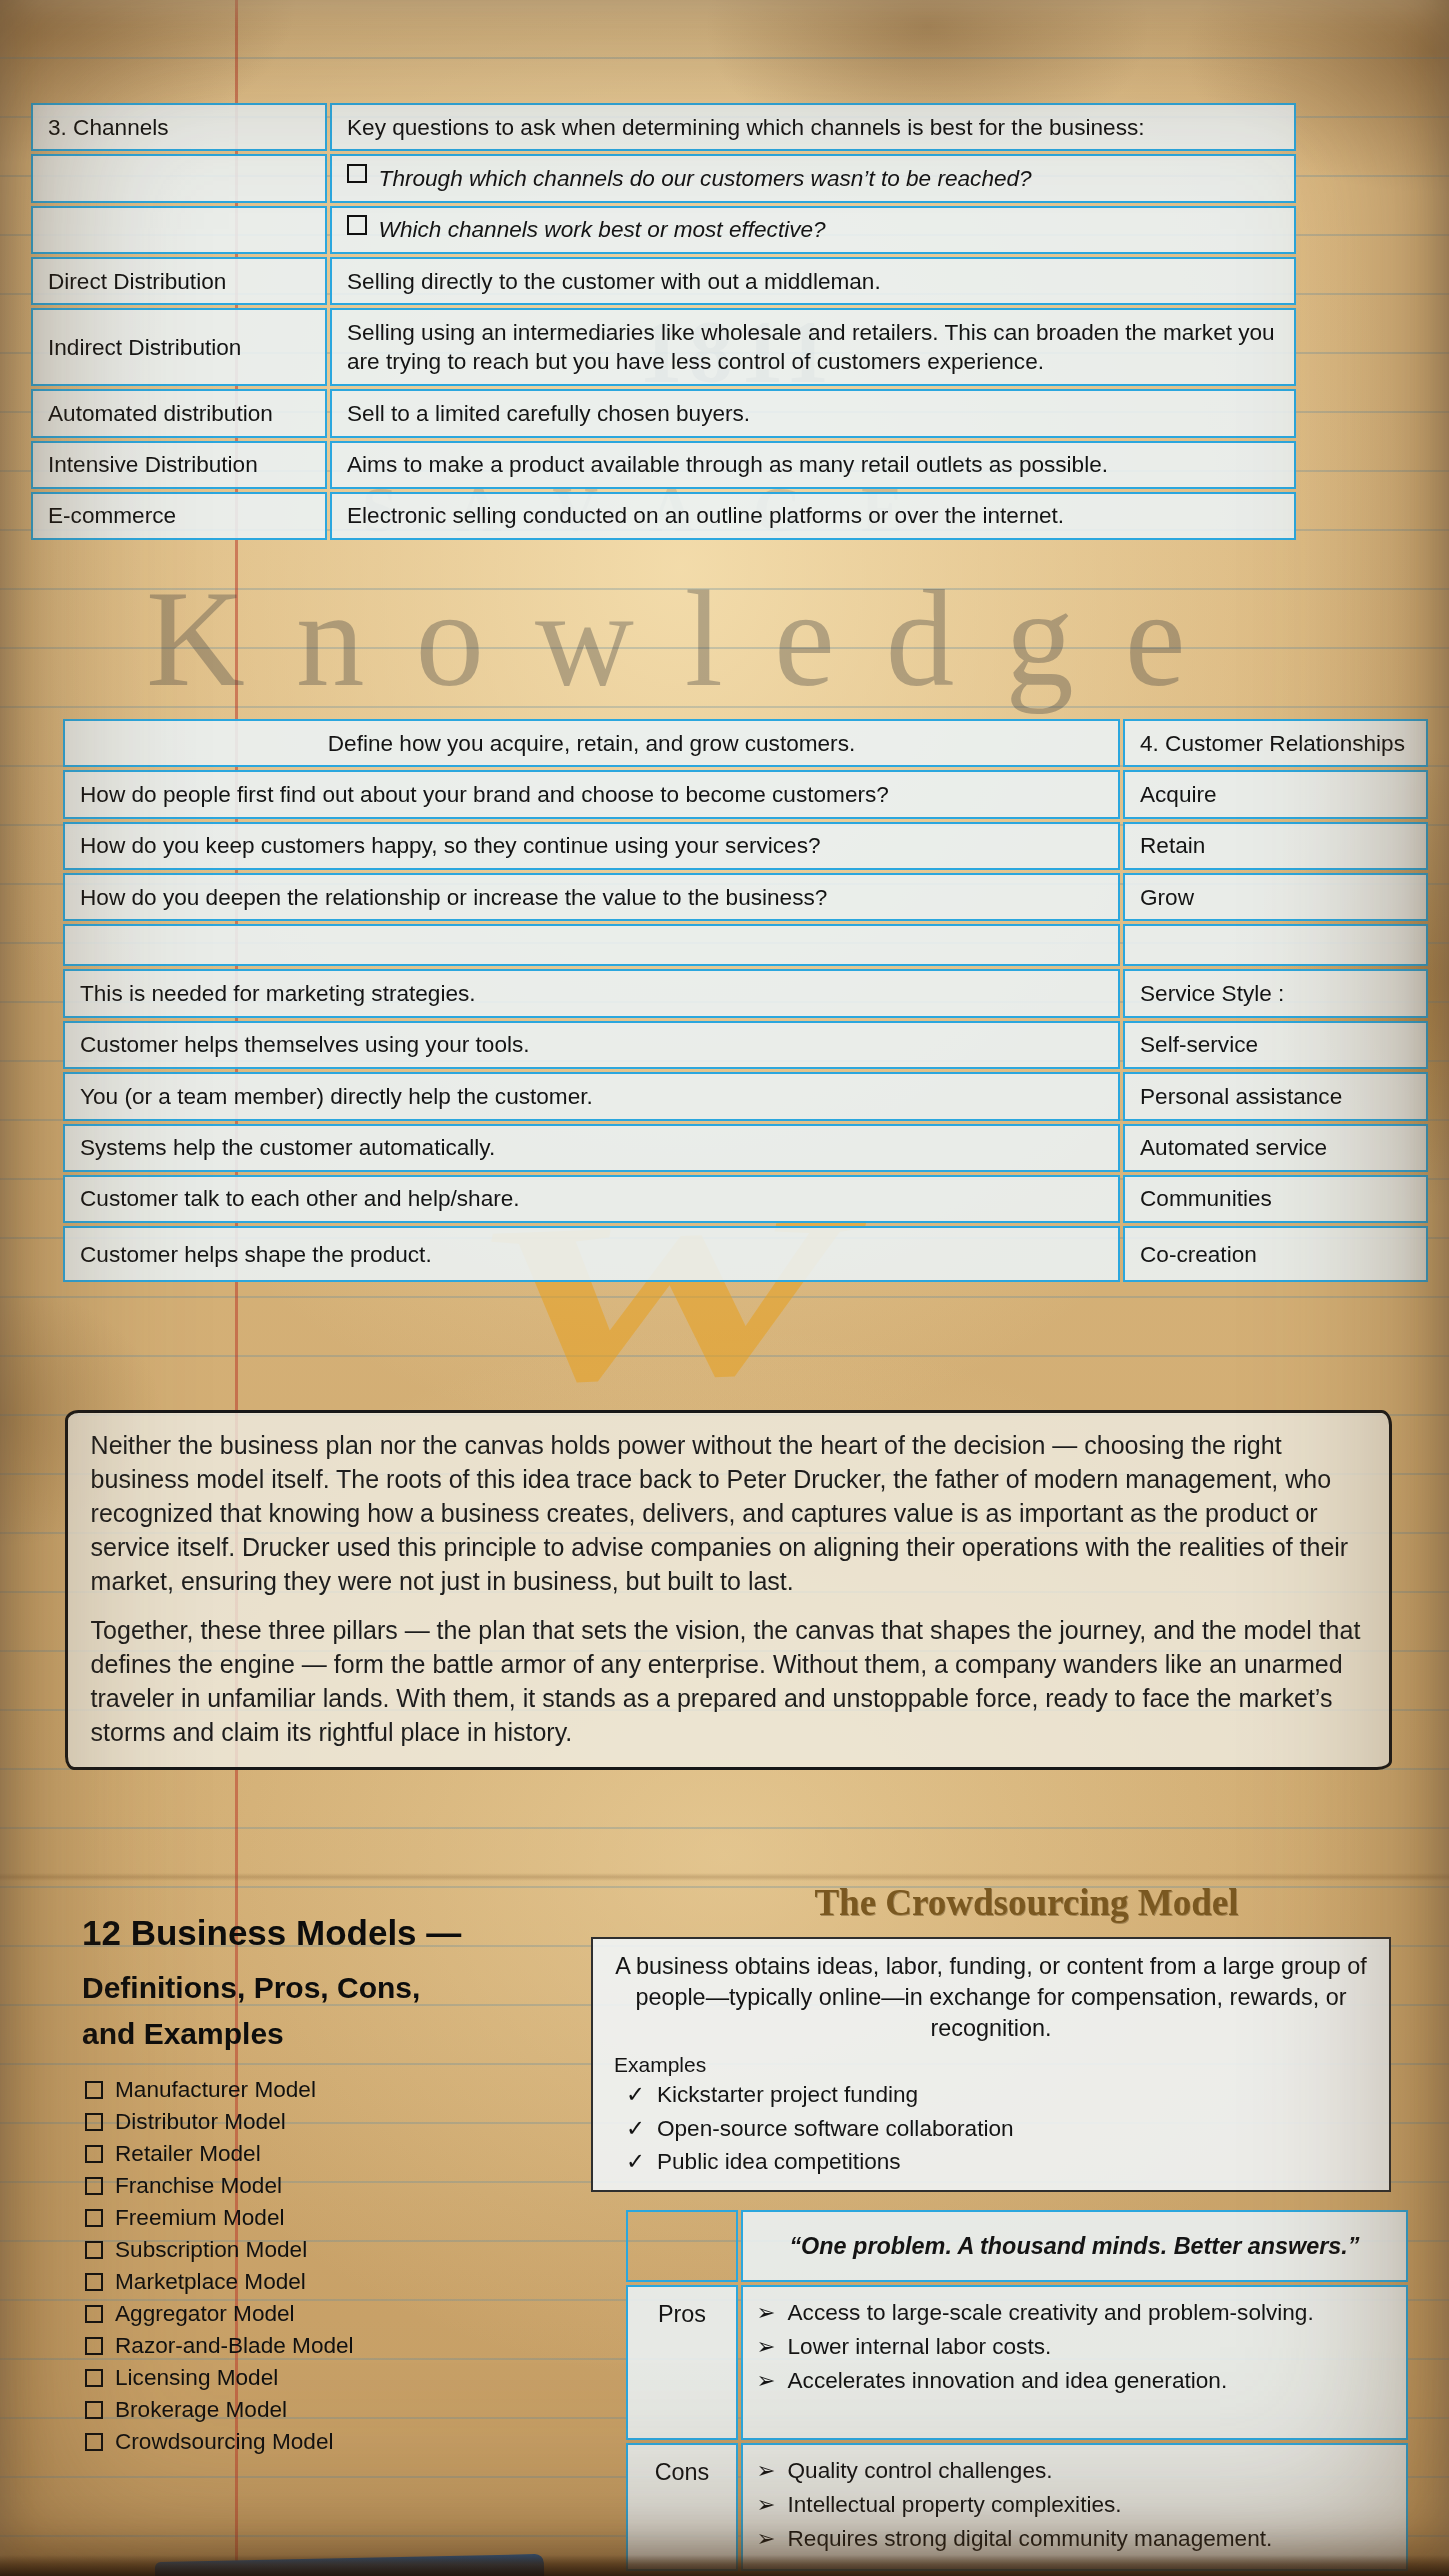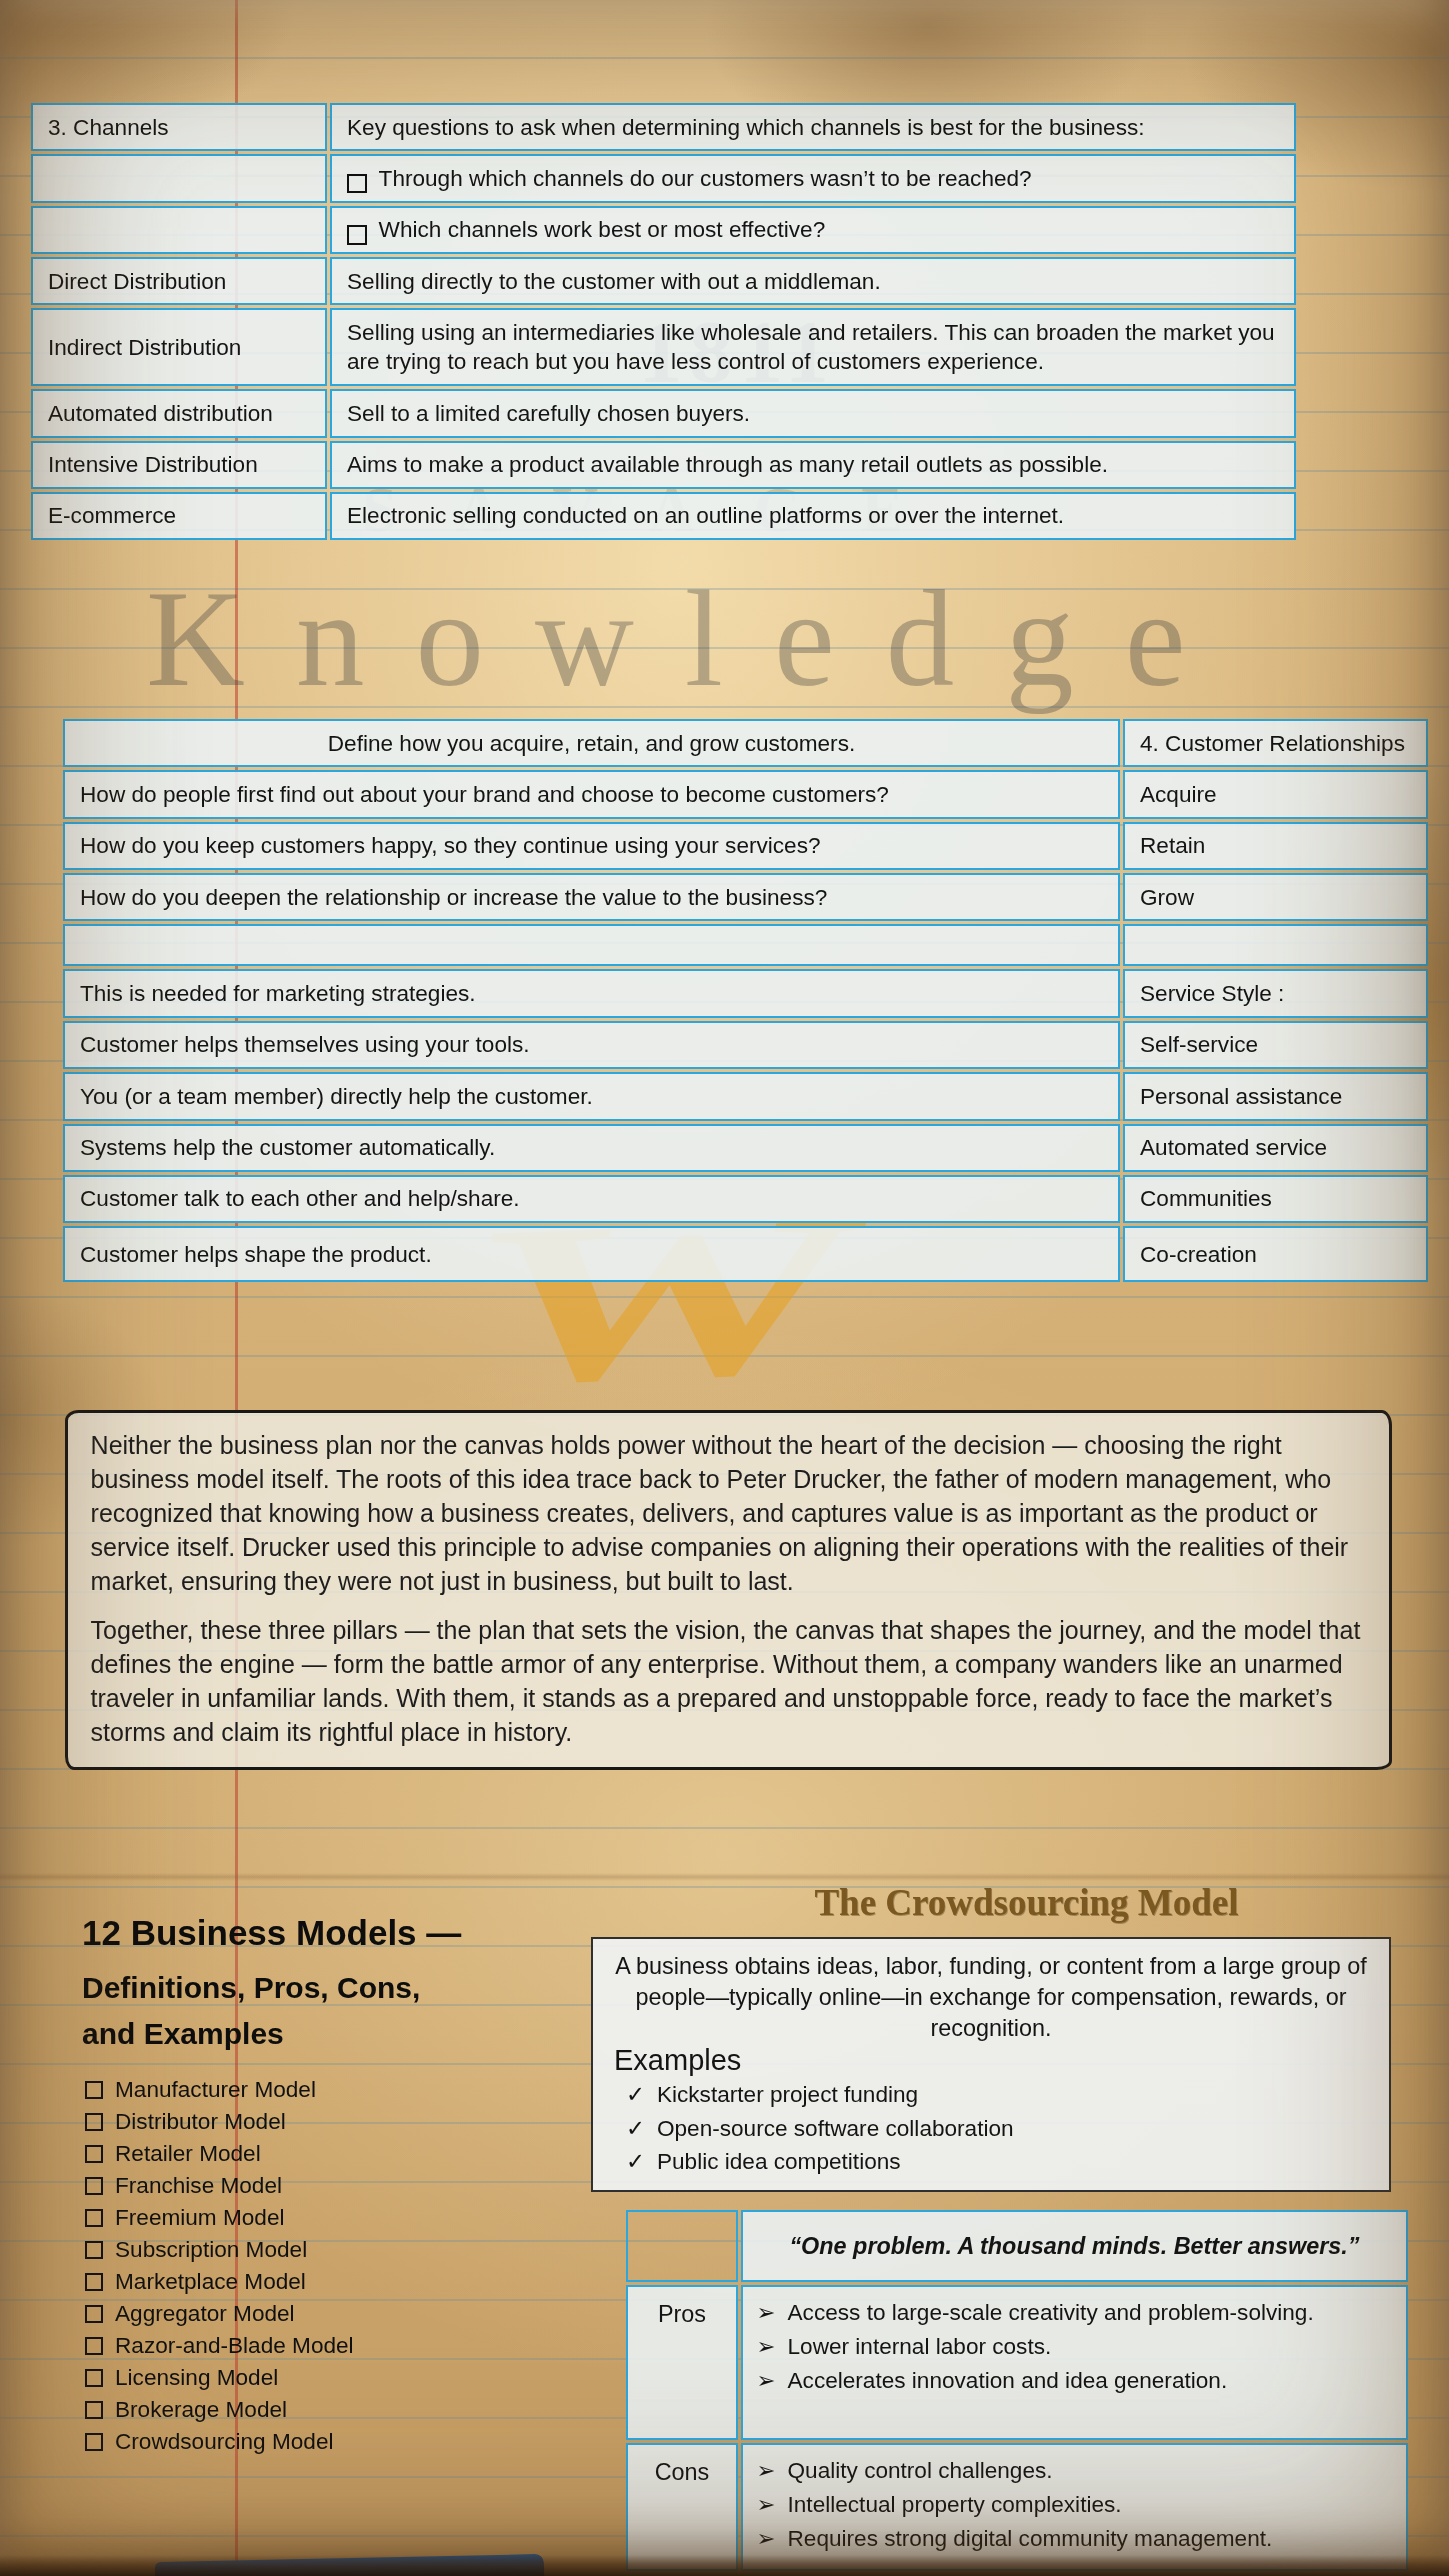--- a/index.html
+++ b/index.html
@@ -45,21 +45,21 @@
     padding:7.5px 15px;font-size:22.6px;line-height:1.3;vertical-align:middle;color:#141414;
   }
   #channels-table{position:absolute;left:28px;top:100px;width:1271px;}
   #channels-table td{height:47px;}
   #customer-table{position:absolute;left:60px;top:716px;width:1371px;}
   #customer-table td{height:47px;}
   #customer-table td.center{text-align:center;}
   #customer-table tr.spacer-row td{height:42px;}
   #customer-table tr.tall td{height:56px;}
 
-  .q-line{display:flex;align-items:flex-end;gap:12px;}
+  .q-line{display:flex;align-items:flex-start;gap:12px;font-style:italic;}
   .sq{display:inline-block;width:19.6px;height:19.6px;border:2.3px solid #101010;flex:0 0 auto;background:transparent;}
 
   #narrative{
     position:absolute;left:65px;top:1410px;width:1327px;
     border:3.8px solid #171717;border-radius:13.6px 10.6px 15px 9px / 10.6px 15px 9px 13.6px;
     background:rgba(240,238,230,.78);padding:15px 22.6px 18px;
     font-size:25px;line-height:1.36;color:#1d1d1d;
   }
   #narrative p + p{margin-top:15px;}
 
@@ -73,21 +73,21 @@
   #crowd-title{
     position:absolute;left:664px;top:1881px;width:725px;text-align:center;
     font-family:"Liberation Serif","DejaVu Serif",serif;font-size:37px;font-weight:bold;
     color:#7a5820;text-shadow:0.8px 0.8px 0 rgba(60,40,10,.35);
   }
   #crowd-box{
     position:absolute;left:591px;top:1937px;width:800px;
     border:2.3px solid #2f2f2f;background:rgba(240,244,246,.9);padding:12px 21px 13.6px;
   }
   #crowd-box .def{font-size:23.4px;line-height:1.32;text-align:center;color:#141414;}
-  #crowd-box .ex-label{font-size:29px;color:#141414;}
+  #crowd-box .ex-label{font-size:21px;margin-top:9px;color:#141414;}
   .ex-item{display:flex;gap:12px;font-size:22.6px;line-height:1.3;padding-left:12px;margin-top:3.8px;color:#141414;}
 
   #proscons-table{position:absolute;left:623px;top:2207px;width:788px;}
   #proscons-table td{vertical-align:top;padding:9px 13.6px;}
   #proscons-table td.corner{background:transparent;}
   #proscons-table td.quote{
     font-style:italic;font-weight:bold;text-align:center;vertical-align:middle;
     font-size:23.4px;height:72px;
   }
   #proscons-table td.pc-label{text-align:center;font-size:23.4px;padding-top:12px;}

